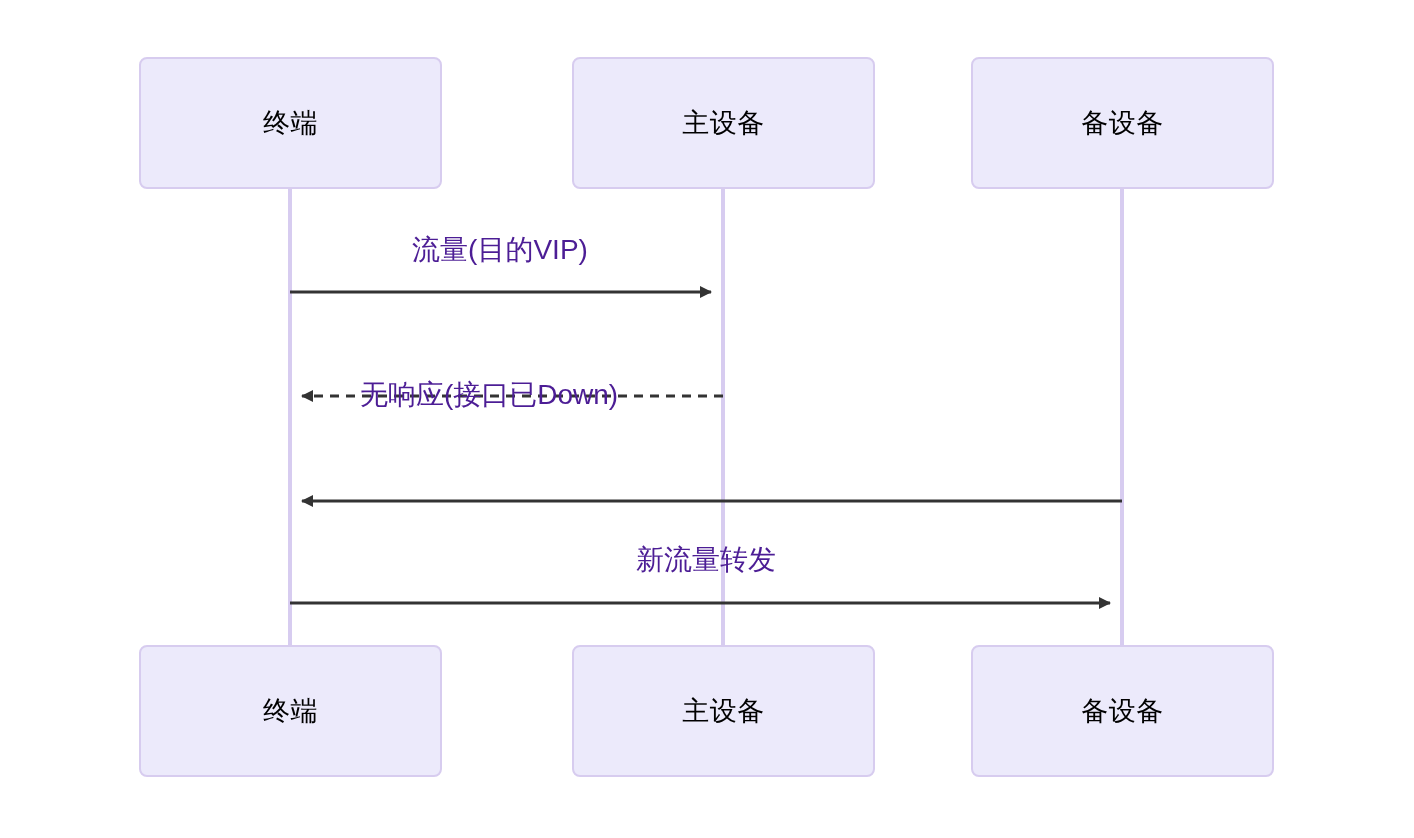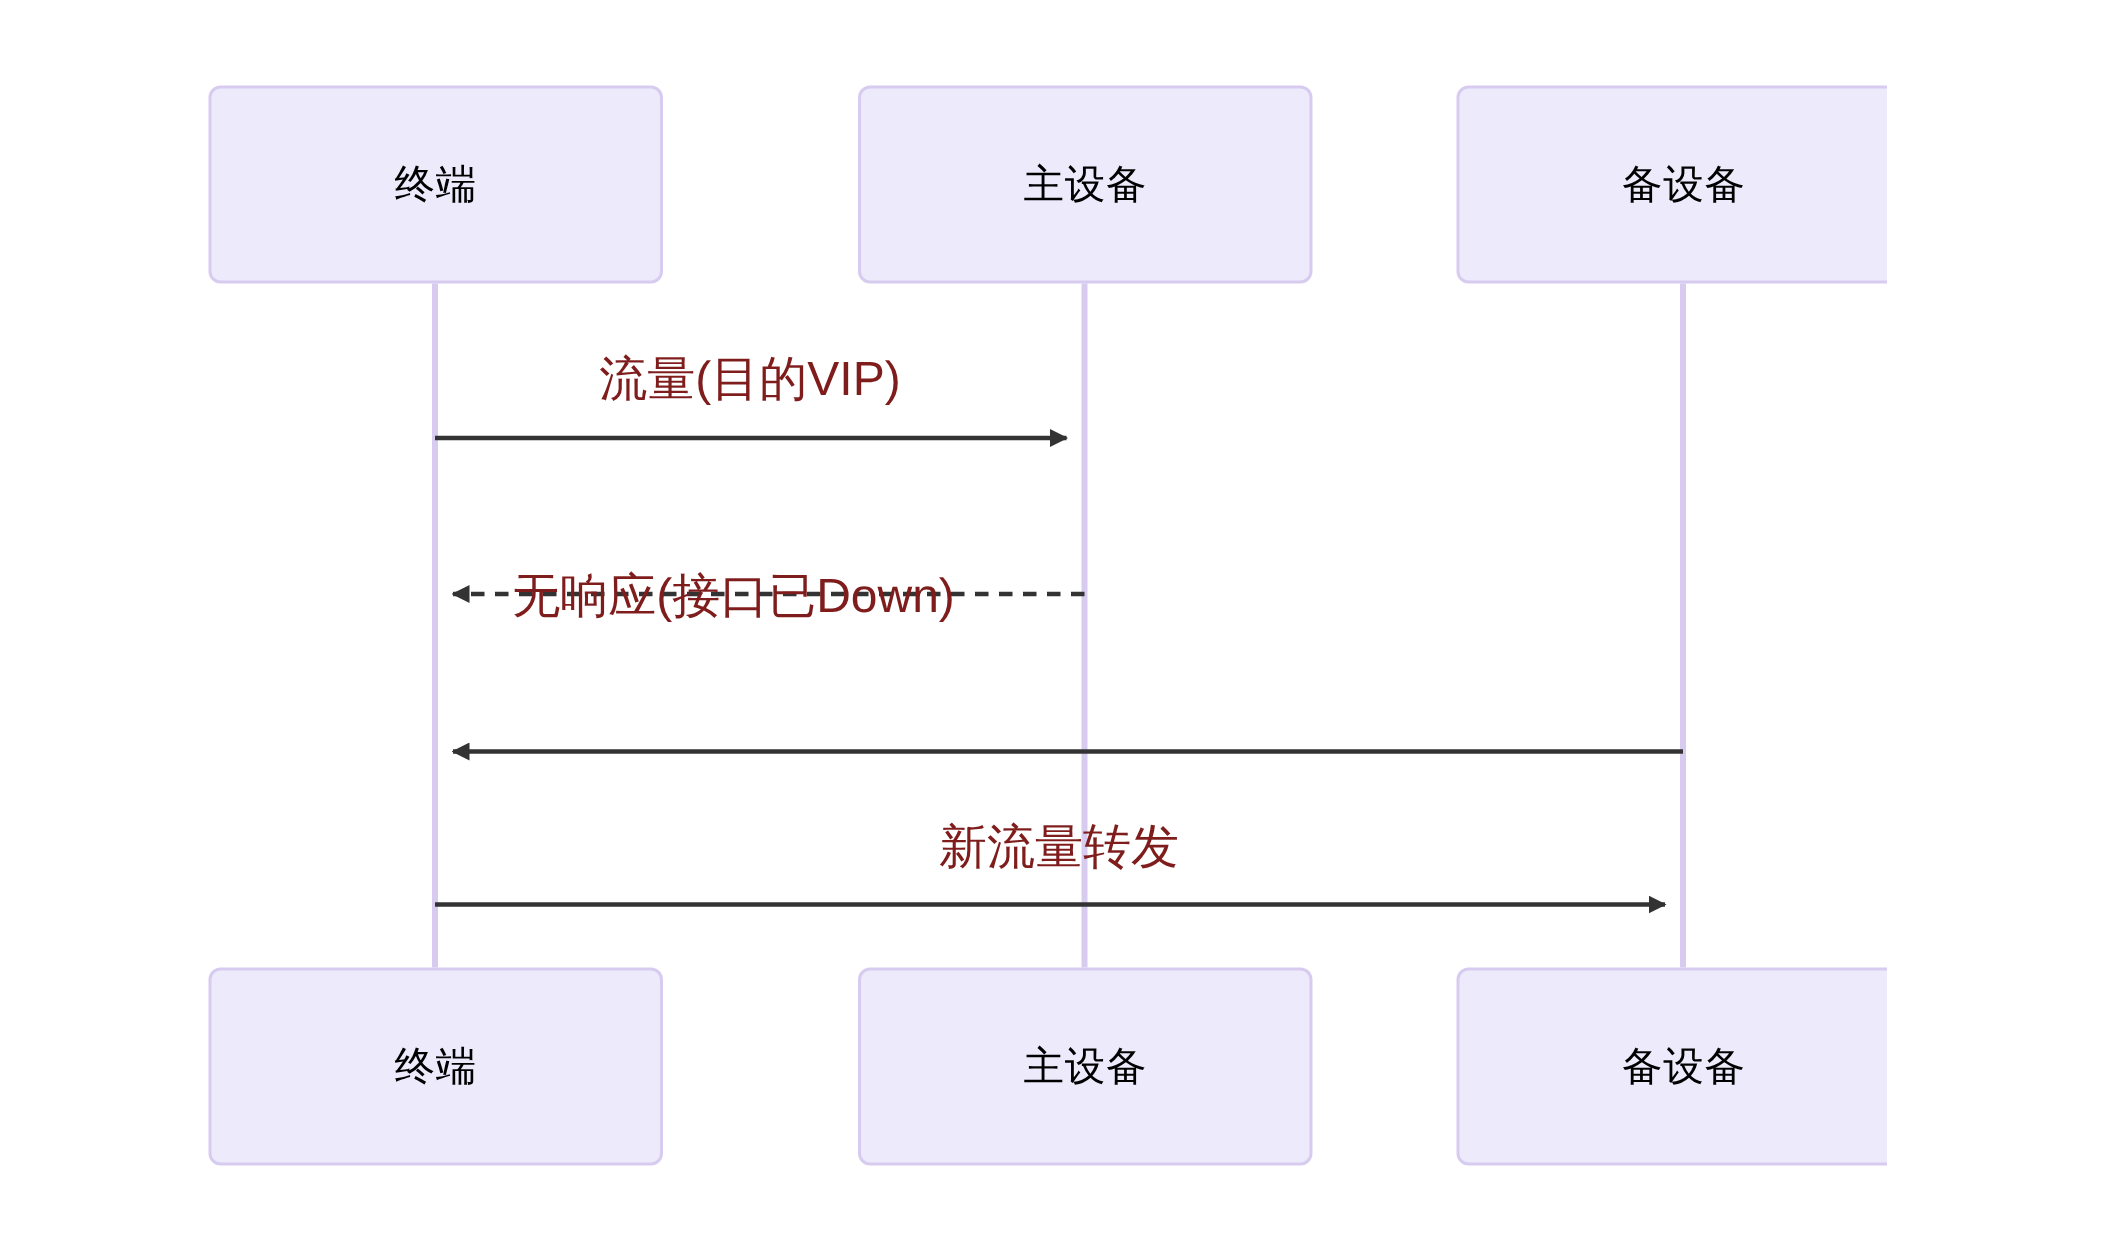--- a/index.html
+++ b/index.html
@@ -10,20 +10,21 @@
   body {
     font-family: "Liberation Sans", "DejaVu Sans", sans-serif;
   }
 
   #diagram-canvas {
     position: relative;
     width: 1258px;
     height: 838px;
     background: #ffffff;
     overflow: hidden;
+    padding-left: 28px;
   }
 
   
   .actor-box {
     position: absolute;
     box-sizing: border-box;
     background: #ECEAFB;
     border: 2px solid #D7CCEF;
     border-radius: 8px;
     display: flex;
@@ -50,22 +51,22 @@
     position: absolute;
     left: 0;
     top: 0;
     width: 1414px;
     height: 838px;
     pointer-events: none;
   }
 
   .msg-label {
     position: absolute;
-    font-size: 32px;
-    color: #7f1d1d;
+    font-size: 28px;
+    color: #4c1d95;
     line-height: 1;
     white-space: nowrap;
     transform: translateX(-50%);
   }
 </style>
 </head>
 <body>
 
 <div id="diagram-canvas">
 
@@ -107,15 +108,15 @@
 
     <line x1="723" y1="396" x2="302" y2="396" stroke="#333333" stroke-width="3" stroke-dasharray="9,7" marker-end="url(#arrow-left)"></line>
 
     <line x1="1122" y1="501" x2="302" y2="501" stroke="#333333" stroke-width="3" marker-end="url(#arrow-left)"></line>
 
     <line x1="290" y1="603" x2="1110" y2="603" stroke="#333333" stroke-width="3" marker-end="url(#arrow-right)"></line>
   </svg>
 
   <div class="msg-label" style="left:500px; top:236px;">流量(目的VIP)</div>
   <div class="msg-label" style="left:489px; top:341px;margin-top:40px;">无响应(接口已Down)</div>
-  <div class="msg-label" style="left:706px; top:548px;">新流量转发</div>
+  <div class="msg-label" style="left:706px; top:548px;font-family:Liberation Mono, monospace;">新流量转发</div>
 
 </div>
 
 </body></html>

